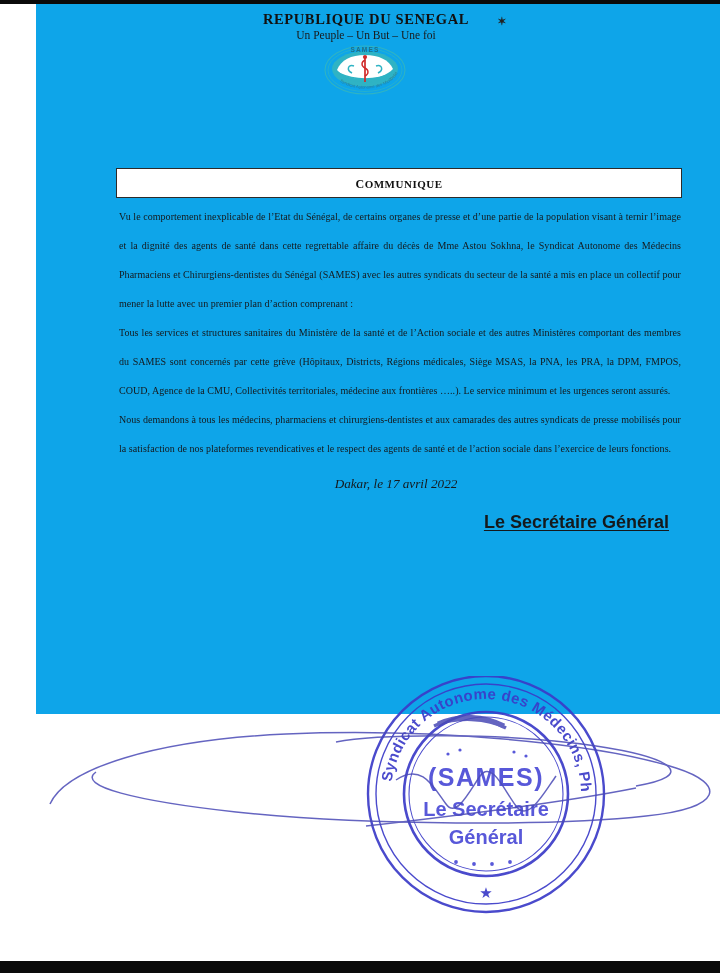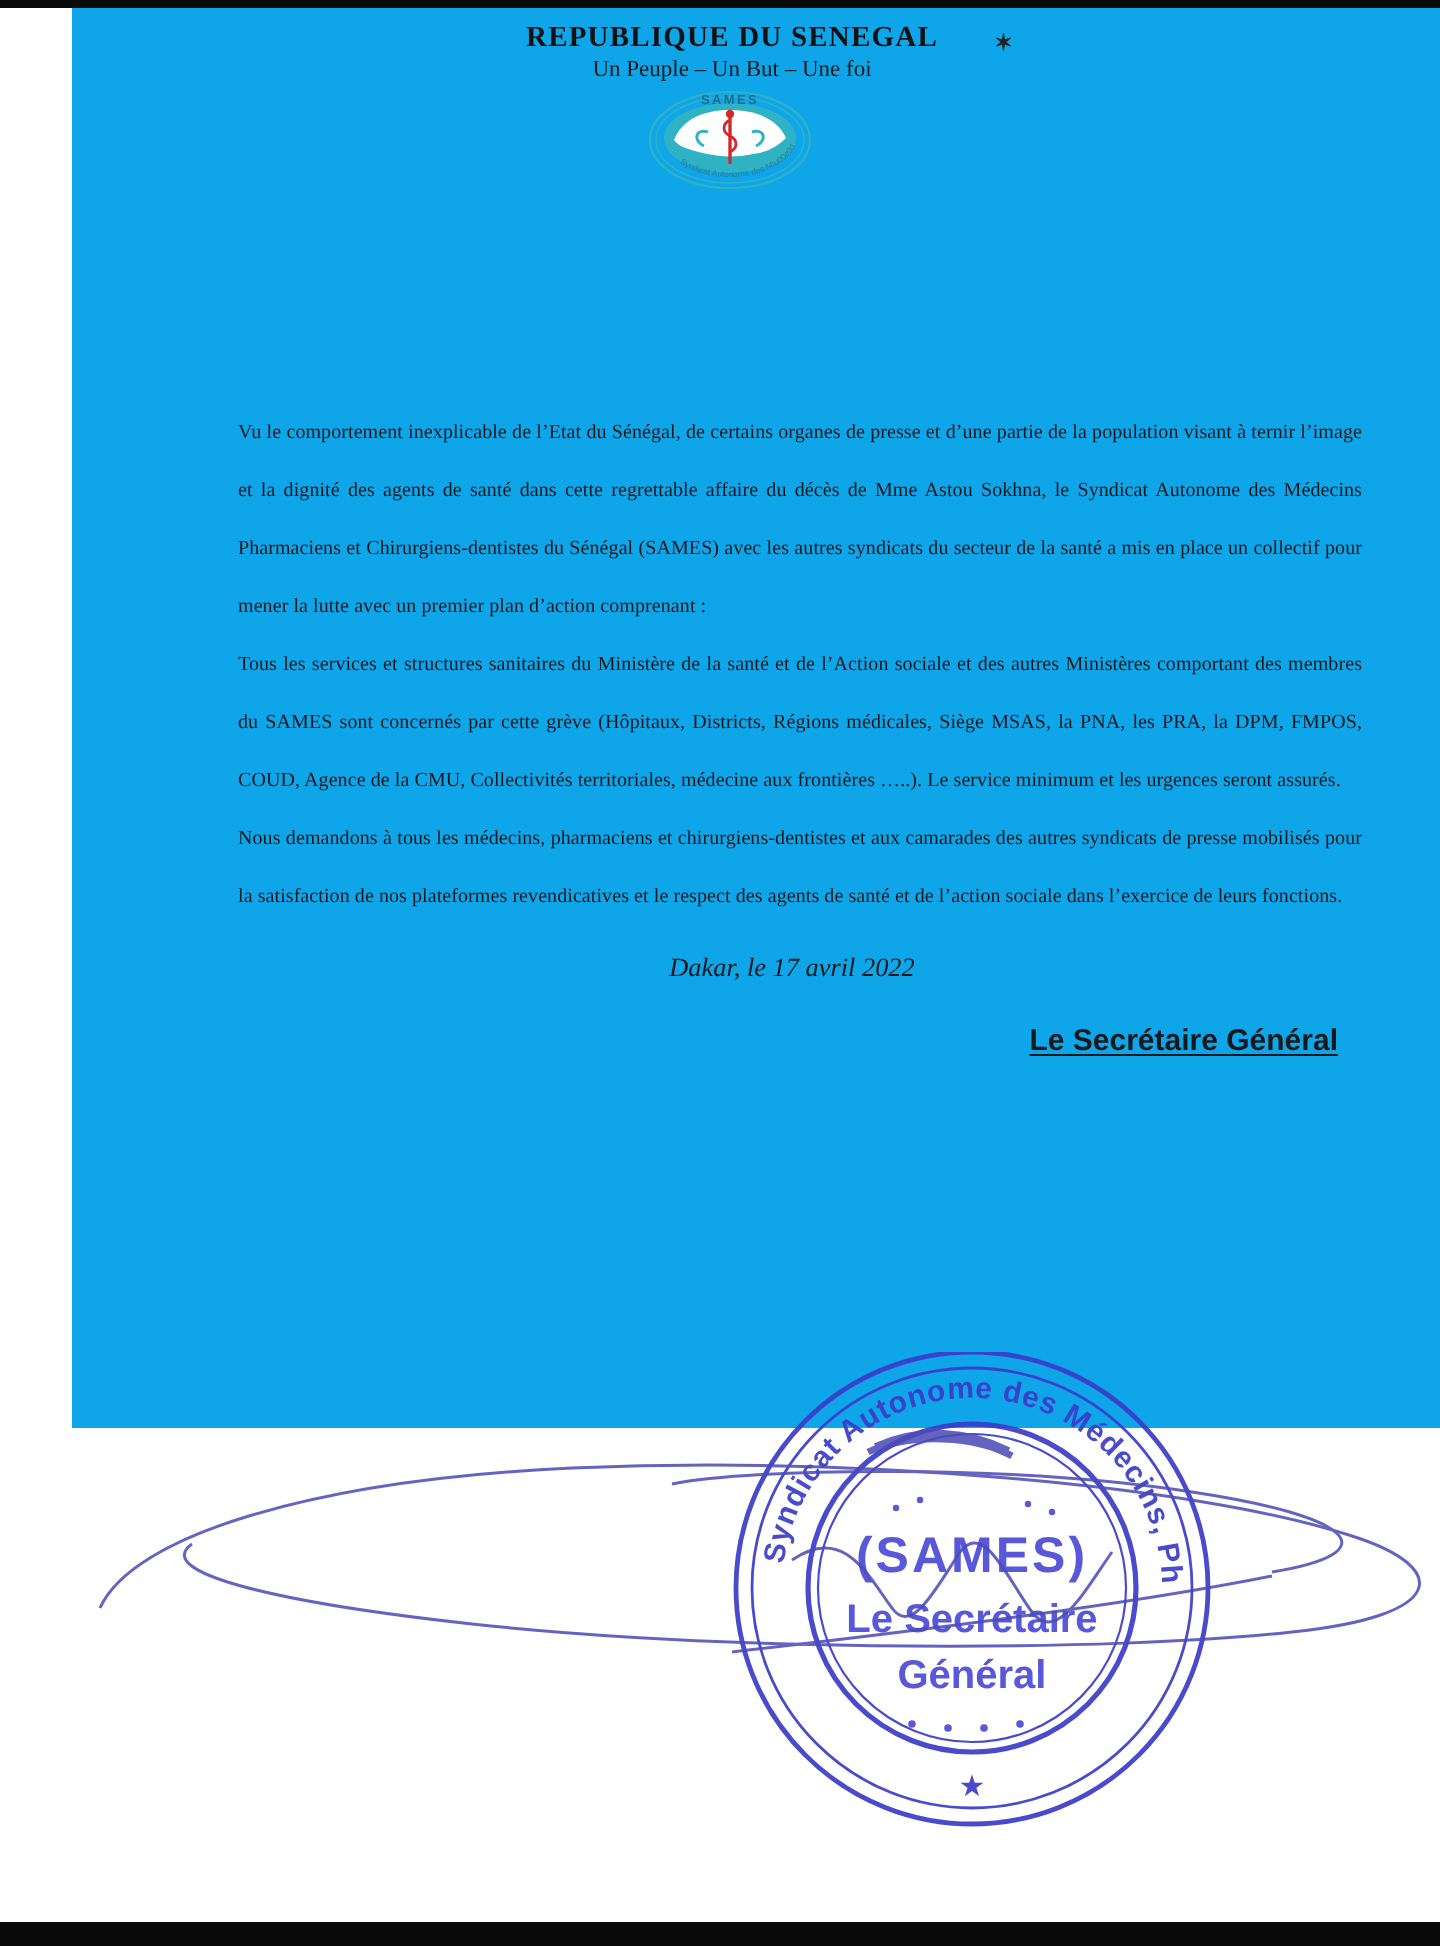--- a/index.html
+++ b/index.html
@@ -177,21 +177,21 @@
     color: #15191c;
   }
   .sg-line {
     margin-top: 20px;
     text-align: right;
     padding-right: 12px;
   }
   .sg-text {
     font-family: "Liberation Sans", sans-serif;
     font-weight: bold;
-    font-size: 15px;
+    font-size: 18px;
     color: #15191c;
     text-decoration: underline;
     text-underline-offset: 2px;
   }
 
   
   .stamp-area {
     position: absolute;
     left: 0;
     top: 672px;
@@ -276,20 +276,23 @@
             <path id="arcb" d="M10 30 A34 22 0 0 0 74 30" fill="none"></path>
             <text font-family="Liberation Sans, sans-serif" font-size="4.2" fill="#2a7e94">
               <textPath href="#arcb" startOffset="14%">Syndicat Autonome des M\u00e9decins du S\u00e9n\u00e9gal</textPath>
             </text>
           </svg>
         </div>
       </div>
 
     </div>
 
+    <div class="comm-box">
+      <span class="comm-title">COMMUNIQUE</span>
+    </div>
 
     <div class="body-area">
 
       <p class="para">Vu le comportement inexplicable de l’Etat du Sénégal, de certains organes de presse et d’une partie de la population visant à ternir l’image et la dignité des agents de santé dans cette regrettable affaire du décès de Mme Astou Sokhna, le Syndicat Autonome des Médecins Pharmaciens et Chirurgiens-dentistes du Sénégal (SAMES) avec les autres syndicats du secteur de la santé a mis en place un collectif pour mener la lutte avec un premier plan d’action comprenant :</p>
 
 
       <p class="para">Tous les services et structures sanitaires du Ministère de la santé et de l’Action sociale et des autres Ministères comportant des membres du SAMES sont concernés par cette grève (Hôpitaux, Districts, Régions médicales, Siège MSAS, la PNA, les PRA, la DPM, FMPOS, COUD, Agence de la CMU, Collectivités territoriales, médecine aux frontières …..). Le service minimum et les urgences seront assurés.</p>
 
       <p class="para">Nous demandons à tous les médecins, pharmaciens et chirurgiens-dentistes et aux camarades des autres syndicats de presse mobilisés pour la satisfaction de nos plateformes revendicatives et le respect des agents de santé et de l’action sociale dans l’exercice de leurs fonctions.</p>
 

